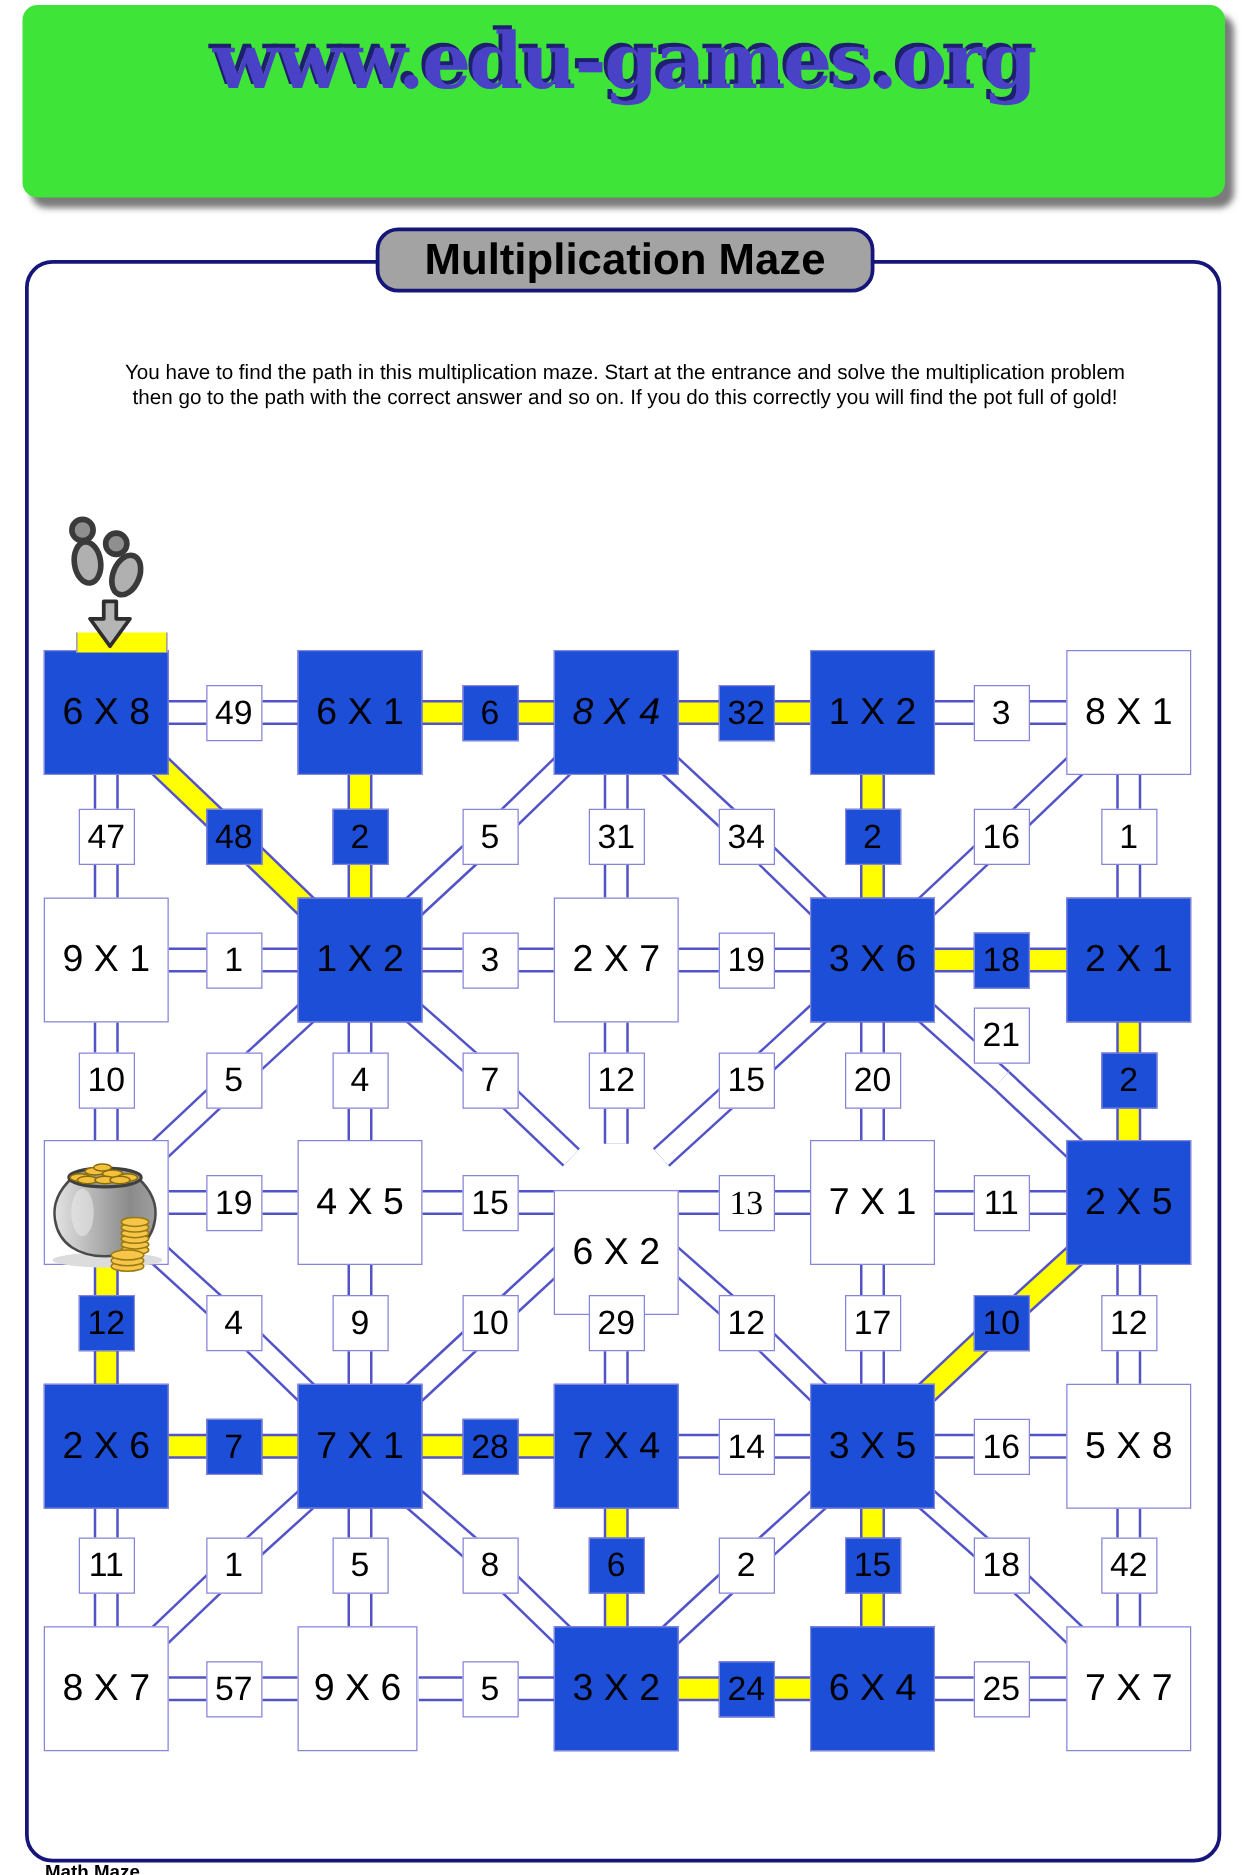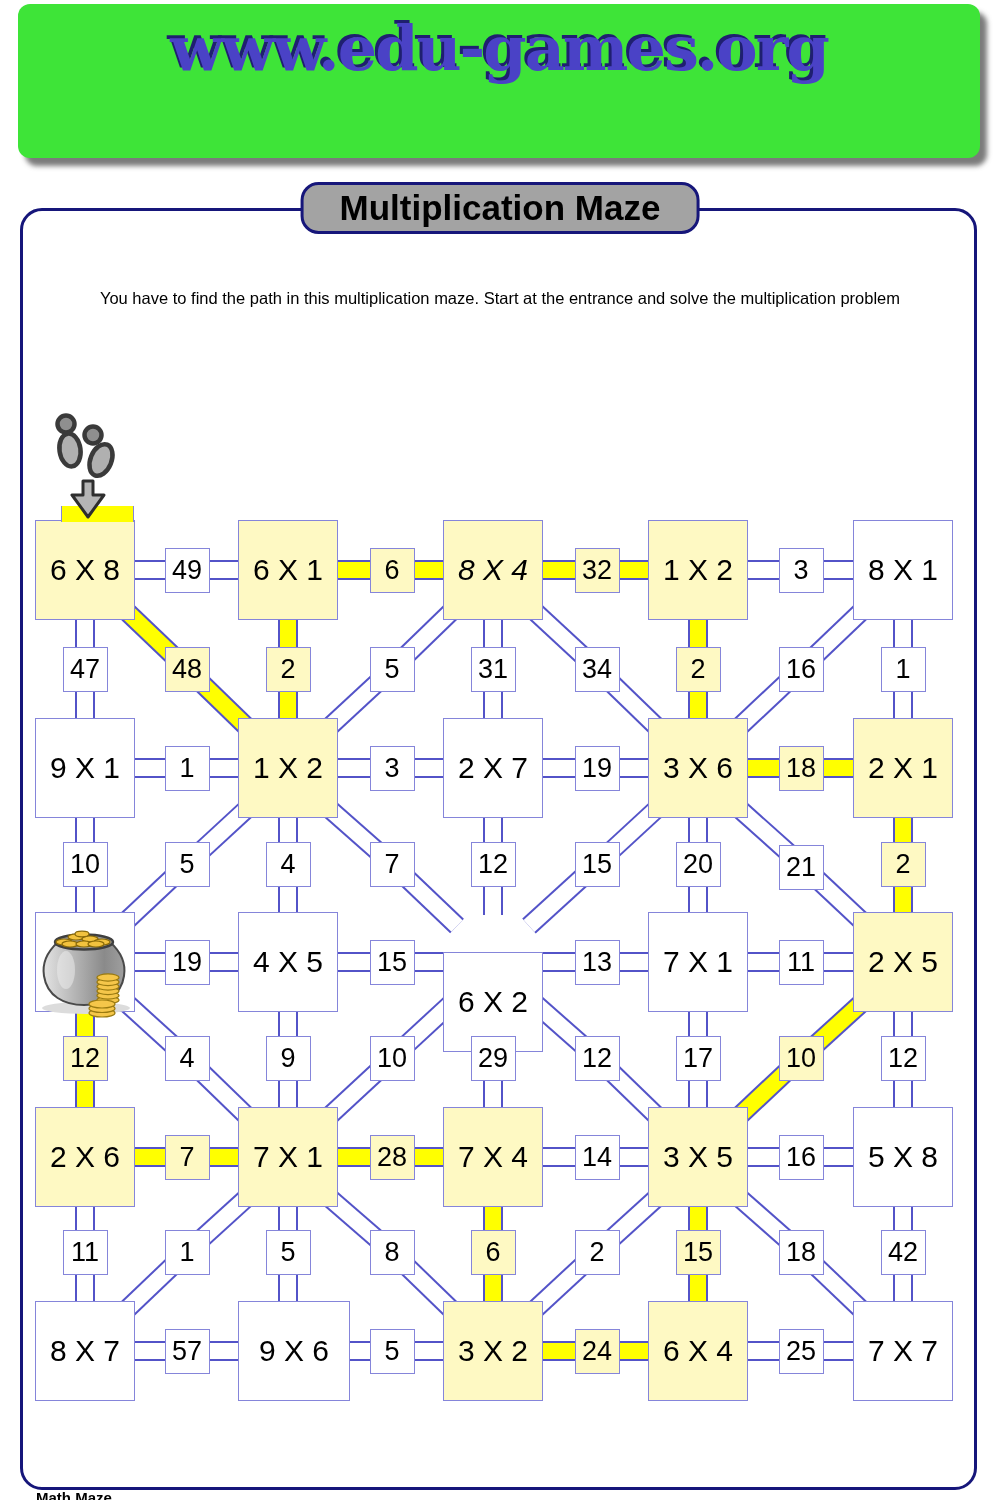--- a/index.html
+++ b/index.html
@@ -22,39 +22,40 @@
               font-weight:bold;color:#000;white-space:nowrap;z-index:21;}
   .instructions{position:absolute;left:40px;top:288px;width:920px;text-align:center;
                 font-size:16.5px;line-height:20px;color:#000;z-index:5;}
 
   
   #maze-lines{position:absolute;left:0;top:0;z-index:1;}
   .cell{position:absolute;display:flex;align-items:center;justify-content:center;background:#fff;
         border:1.5px solid #8585da;box-sizing:border-box;color:#000;z-index:2;}
   .cell.big{font-size:30px;}
   .cell.small{font-size:27px;}
-  .cell.on-path{background:#fef9c3;}
+  .cell.on-path{background:#1d4ed8;}
   .entrance-stub{position:absolute;left:61px;top:506px;width:73px;height:16px;background:#ffff00;
                  border-left:1.5px solid #8585da;border-right:1.5px solid #8585da;
                  box-sizing:border-box;z-index:3;}
   .icon-abs{position:absolute;z-index:4;}
   .footer-text{position:absolute;left:36px;top:1489px;font-size:15px;font-weight:bold;color:#000;z-index:6;}
 </style>
 </head>
 <body>
 
 <div class="banner">
   <div class="site-title">www.edu-games.org</div>
 </div>
 
 <div class="main-box"></div>
 <div class="title-pill">Multiplication Maze</div>
 
 <div class="instructions">
   <span>You have to find the path in this multiplication maze. Start at the entrance and solve the multiplication problem</span><br>
+  <span>then go to the path with the correct answer and so on. If you do this correctly you will find the pot full of gold!</span>
 </div>
 
 <svg class="icon-abs" style="left:50px;top:408px;" width="78" height="76" viewBox="0 0 78 76">
   <circle cx="16" cy="16" r="8.5" fill="#8f8f8f" stroke="#3a3a3a" stroke-width="4.5"></circle>
   <ellipse cx="20" cy="42" rx="10.5" ry="16.5" fill="#b0b0b0" stroke="#3a3a3a" stroke-width="4.5" transform="rotate(-8 20 42)"></ellipse>
   <circle cx="43" cy="27" r="8.5" fill="#8f8f8f" stroke="#3a3a3a" stroke-width="4.5"></circle>
   <ellipse cx="51" cy="52" rx="10.5" ry="16.5" fill="#b0b0b0" stroke="#3a3a3a" stroke-width="4.5" transform="rotate(22 51 52)"></ellipse>
 </svg>
 <svg class="icon-abs" style="left:68px;top:478px;" width="40" height="42" viewBox="0 0 40 42">
   <path d="M15 3 L25 3 L25 17 L36 17 L20 39 L4 17 L15 17 Z" fill="#b5b5b5" stroke="#2e2e2e" stroke-width="3" stroke-linejoin="round"></path>
@@ -303,35 +304,35 @@
     <div class="cell big" style="left: 238px; top: 912px; width: 100px; height: 100px;">4 X 5</div>
     <div class="cell big" style="left: 443px; top: 952px; width: 100px; height: 100px;">6 X 2</div>
     <div class="cell big" style="left: 648px; top: 912px; width: 100px; height: 100px;">7 X 1</div>
     <div class="cell big on-path" style="left: 853px; top: 912px; width: 100px; height: 100px;">2 X 5</div>
     <div class="cell big on-path" style="left: 35px; top: 1107px; width: 100px; height: 100px;">2 X 6</div>
     <div class="cell big on-path" style="left: 238px; top: 1107px; width: 100px; height: 100px;">7 X 1</div>
     <div class="cell big on-path" style="left: 443px; top: 1107px; width: 100px; height: 100px;">7 X 4</div>
     <div class="cell big on-path" style="left: 648px; top: 1107px; width: 100px; height: 100px;">3 X 5</div>
     <div class="cell big" style="left: 853px; top: 1107px; width: 100px; height: 100px;">5 X 8</div>
     <div class="cell big" style="left: 35px; top: 1301px; width: 100px; height: 100px;">8 X 7</div>
-    <div class="cell big" style="left: 238px; top: 1301px; width: 112px; height: 100px;">9 X 6</div>
+    <div class="cell big" style="left: 238px; top: 1301px; width: 96px; height: 100px;">9 X 6</div>
     <div class="cell big on-path" style="left: 443px; top: 1301px; width: 100px; height: 100px;">3 X 2</div>
     <div class="cell big on-path" style="left: 648px; top: 1301px; width: 100px; height: 100px;">6 X 4</div>
     <div class="cell big" style="left: 853px; top: 1301px; width: 100px; height: 100px;">7 X 7</div>
     <div class="cell small" style="left: 164.5px; top: 547.5px; width: 45px; height: 45px;">49</div>
     <div class="cell small on-path" style="left: 369.5px; top: 547.5px; width: 45px; height: 45px;">6</div>
     <div class="cell small on-path" style="left: 574.5px; top: 547.5px; width: 45px; height: 45px;">32</div>
     <div class="cell small" style="left: 778.5px; top: 547.5px; width: 45px; height: 45px;">3</div>
     <div class="cell small" style="left: 164.5px; top: 745.5px; width: 45px; height: 45px;">1</div>
     <div class="cell small" style="left: 369.5px; top: 745.5px; width: 45px; height: 45px;">3</div>
     <div class="cell small" style="left: 574.5px; top: 745.5px; width: 45px; height: 45px;">19</div>
     <div class="cell small on-path" style="left: 778.5px; top: 745.5px; width: 45px; height: 45px;">18</div>
     <div class="cell small" style="left: 164.5px; top: 939.5px; width: 45px; height: 45px;">19</div>
     <div class="cell small" style="left: 369.5px; top: 939.5px; width: 45px; height: 45px;">15</div>
-    <div class="cell small" style="left: 574.5px; top: 939.5px; width: 45px; height: 45px;">13</div>
+    <div class="cell small" style="left: 574.5px; top: 939.5px; width: 45px; height: 45px; font-family: Liberation Serif, serif;">13</div>
     <div class="cell small" style="left: 778.5px; top: 939.5px; width: 45px; height: 45px;">11</div>
     <div class="cell small on-path" style="left: 164.5px; top: 1134.5px; width: 45px; height: 45px;">7</div>
     <div class="cell small on-path" style="left: 369.5px; top: 1134.5px; width: 45px; height: 45px;">28</div>
     <div class="cell small" style="left: 574.5px; top: 1134.5px; width: 45px; height: 45px;">14</div>
     <div class="cell small" style="left: 778.5px; top: 1134.5px; width: 45px; height: 45px;">16</div>
     <div class="cell small" style="left: 164.5px; top: 1328.5px; width: 45px; height: 45px;">57</div>
     <div class="cell small" style="left: 369.5px; top: 1328.5px; width: 45px; height: 45px;">5</div>
     <div class="cell small on-path" style="left: 574.5px; top: 1328.5px; width: 45px; height: 45px;">24</div>
     <div class="cell small" style="left: 778.5px; top: 1328.5px; width: 45px; height: 45px;">25</div>
     <div class="cell small" style="left: 62.5px; top: 646.5px; width: 45px; height: 45px;">47</div>
@@ -354,21 +355,21 @@
     <div class="cell small on-path" style="left: 470.5px; top: 1229.5px; width: 45px; height: 45px;">6</div>
     <div class="cell small on-path" style="left: 675.5px; top: 1229.5px; width: 45px; height: 45px;">15</div>
     <div class="cell small" style="left: 880.5px; top: 1229.5px; width: 45px; height: 45px;">42</div>
     <div class="cell small on-path" style="left: 164.5px; top: 646.5px; width: 45px; height: 45px;">48</div>
     <div class="cell small" style="left: 369.5px; top: 646.5px; width: 45px; height: 45px;">5</div>
     <div class="cell small" style="left: 574.5px; top: 646.5px; width: 45px; height: 45px;">34</div>
     <div class="cell small" style="left: 778.5px; top: 646.5px; width: 45px; height: 45px;">16</div>
     <div class="cell small" style="left: 164.5px; top: 841.5px; width: 45px; height: 45px;">5</div>
     <div class="cell small" style="left: 369.5px; top: 841.5px; width: 45px; height: 45px;">7</div>
     <div class="cell small" style="left: 574.5px; top: 841.5px; width: 45px; height: 45px;">15</div>
-    <div class="cell small" style="left: 778.5px; top: 845px; width: 45px; height: 45px;">21</div>
+    <div class="cell small" style="left: 778.5px; top: 806px; width: 45px; height: 45px;">21</div>
     <div class="cell small" style="left: 164.5px; top: 1035.5px; width: 45px; height: 45px;">4</div>
     <div class="cell small" style="left: 369.5px; top: 1035.5px; width: 45px; height: 45px;">10</div>
     <div class="cell small" style="left: 574.5px; top: 1035.5px; width: 45px; height: 45px;">12</div>
     <div class="cell small on-path" style="left: 778.5px; top: 1035.5px; width: 45px; height: 45px;">10</div>
     <div class="cell small" style="left: 164.5px; top: 1229.5px; width: 45px; height: 45px;">1</div>
     <div class="cell small" style="left: 369.5px; top: 1229.5px; width: 45px; height: 45px;">8</div>
     <div class="cell small" style="left: 574.5px; top: 1229.5px; width: 45px; height: 45px;">2</div>
     <div class="cell small" style="left: 778.5px; top: 1229.5px; width: 45px; height: 45px;">18</div>
   </div>
 

